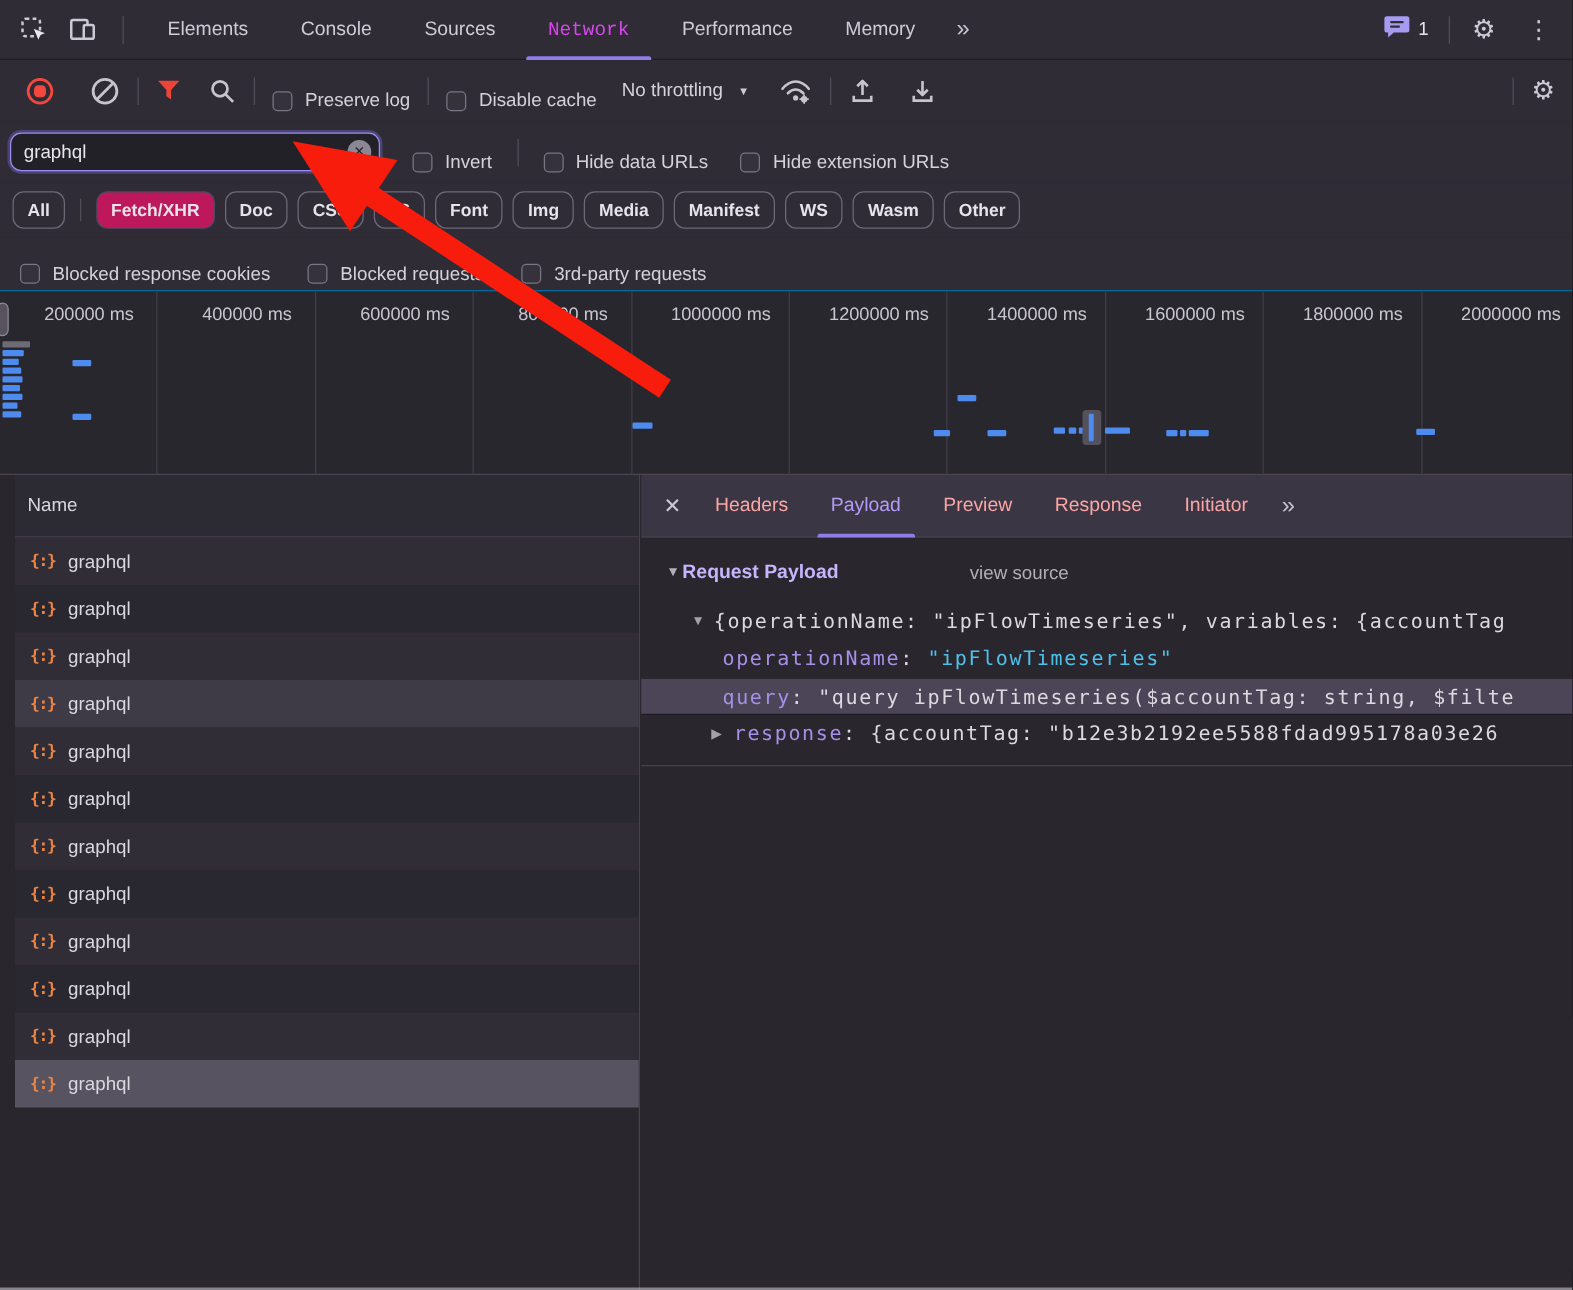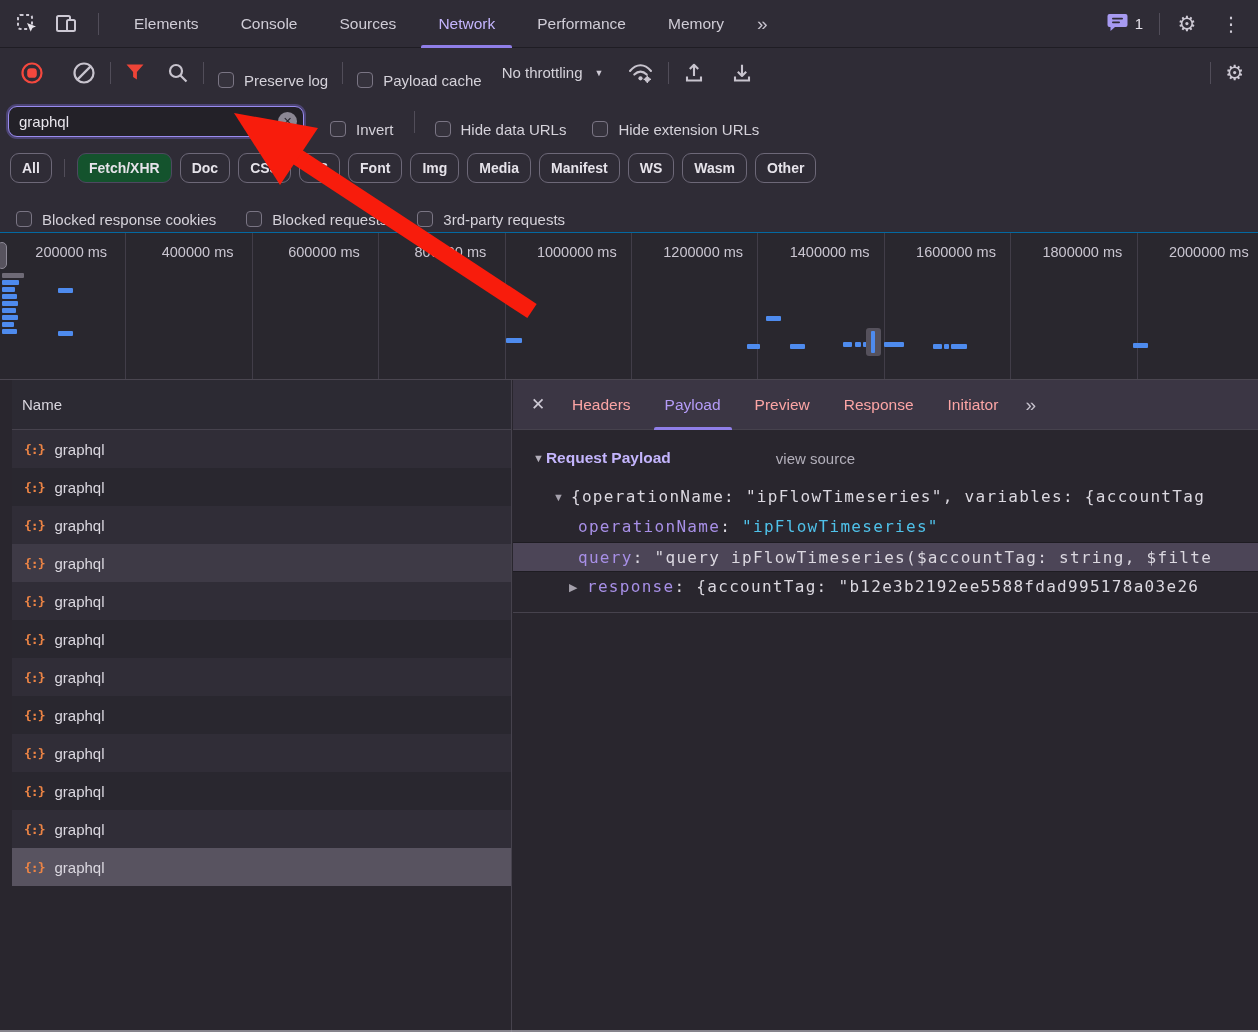--- a/index.html
+++ b/index.html
@@ -11,51 +11,51 @@
   }
   .band { position:absolute; left:0; width:1258px; display:flex; align-items:center; }
   .vdiv { width:1px; height:22px; background:#514d59; flex:0 0 1px; }
   .icon-btn { display:flex; align-items:center; justify-content:center; cursor:pointer; color:#cdc9d4; }
 
   
   .topbar { top:0; height:48px; background:#2f2c36; border-bottom:1px solid #1f1d24; padding:16px 10px; }
   .topbar .icon-btn { width:34px; height:34px; }
   .ttabs { display:flex; height:48px; margin-left:14px; }
   .ttab { position:relative; line-height:48px; padding:0 21px; color:#cfccd6; font-size:15.5px; cursor:pointer; white-space:nowrap; }
-  .ttab.active { color:#c4b5fd; }
+  .ttab.active { color:#d946ef;font-family:Liberation Mono, monospace; }
   .ttab.active::after { content:""; position:absolute; left:4px; right:4px; bottom:0; height:3px; background:#8f7ee8; border-radius:2px 2px 0 0; }
   .ttab.more { padding:0 12px; font-size:19px; color:#c6c2cd; letter-spacing:-2px; }
   .top-right { margin-left:auto; display:flex; align-items:center; gap:10px; }
   .issues { display:flex; align-items:center; gap:7px; cursor:pointer; padding:0 6px; }
   .issues .cnt { color:#e6e3ec; }
   .glyph { font-size:21px; line-height:1; }
 
   
   .nettools { top:48px; height:49px; background:#2f2c36; padding:0 14px; gap:14px; }
-  .cbrow { display:flex; align-items:flex-start; gap:10px; cursor:pointer; white-space:nowrap;margin-top:16px; }
+  .cbrow { display:flex; align-items:center; gap:10px; cursor:pointer; white-space:nowrap;margin-top:16px; }
   .cb { width:16px; height:16px; border:1.5px solid #7a7584; border-radius:4px; background:#35323c; flex:0 0 16px; }
   .throttle { display:flex; align-items:center; gap:12px; cursor:pointer; margin-left:6px; white-space:nowrap; }
   .caret { font-size:9px; color:#cdc9d4; }
 
   
   .filterrow { top:97px; height:49px; background:#2f2c36; padding:0 8px; gap:0; }
   .filter-input { position:relative; width:296px; height:31px; background:#232128; border:1px solid #9a8cf0;
     border-radius:9px; box-shadow:0 0 0 2px rgba(132,116,232,.35); display:flex; align-items:center; padding:0 30px 0 10px; }
   .filter-input .val { color:#e8e5ec; font-size:15px; }
   .clear-x { position:absolute; right:6px; top:5px; width:19px; height:19px; border-radius:50%;
     background:#8b8794; color:#26242b; font-size:11px; display:flex; align-items:center; justify-content:center; cursor:pointer; }
   .filterrow .cbrow { margin-left:26px; }
   .filterrow .vdiv { margin-left:20px; }
   .filterrow .cbrow.afterdiv { margin-left:20px; }
 
   
   .chiprow { top:146px; height:44px; background:#2f2c36; padding:0 10px; gap:8px; }
   .chip { height:30px; display:flex; align-items:center; padding:0 11px; border:1px solid #6d6878;
     border-radius:9px; color:#e6e3ea; font-weight:700; font-size:14px; cursor:pointer; white-space:nowrap; }
-  .chip.selected { background:#14532d; border-color:#4e4860; }
+  .chip.selected { background:#be185d; border-color:#4e4860; }
   .chiprow .vdiv { height:18px; margin:0 4px; }
 
   
   .blockrow { top:190px; height:42px; background:#2f2c36; padding:0 16px; gap:30px; }
 
   
   .timeline { position:absolute; top:232px; left:0; width:1258px; height:148px; background:#29272e;
     border-top:1px solid #0369a1; border-bottom:1px solid #4a4650; overflow:hidden; }
   .tl-col { position:absolute; top:0; bottom:0; border-right:1px solid #413d48; }
   .tl-label { position:absolute; top:11px; transform:translateX(-50%); color:#cac6d1; font-size:14.5px; white-space:nowrap; }
@@ -179,21 +179,21 @@
       </svg>
     </div>
     <div class="vdiv"></div>
     <label class="cbrow">
       <span class="cb"></span>
       <span>Preserve log</span>
     </label>
     <div class="vdiv"></div>
     <label class="cbrow">
       <span class="cb"></span>
-      <span>Payload cache</span>
+      <span>Disable cache</span>
     </label>
     <div class="throttle">
       <span>No throttling</span>
       <span class="caret">▼</span>
     </div>
     <div class="icon-btn" style="margin-left:10px">
       <svg width="27" height="22" viewBox="0 0 27 22">
         <path d="M3 9 C6.5 4.8 10.8 3.2 13.5 3.2 C16.2 3.2 20.5 4.8 24 9" fill="none" stroke="#c8c4ce" stroke-width="2.1" stroke-linecap="round"></path>
         <path d="M7.3 12.6 C9.5 10.4 11.6 9.6 13.5 9.6 C15.4 9.6 17.5 10.4 19.7 12.6" fill="none" stroke="#c8c4ce" stroke-width="2.1" stroke-linecap="round"></path>
         <circle cx="13.5" cy="16.3" r="2.1" fill="#c8c4ce"></circle>

